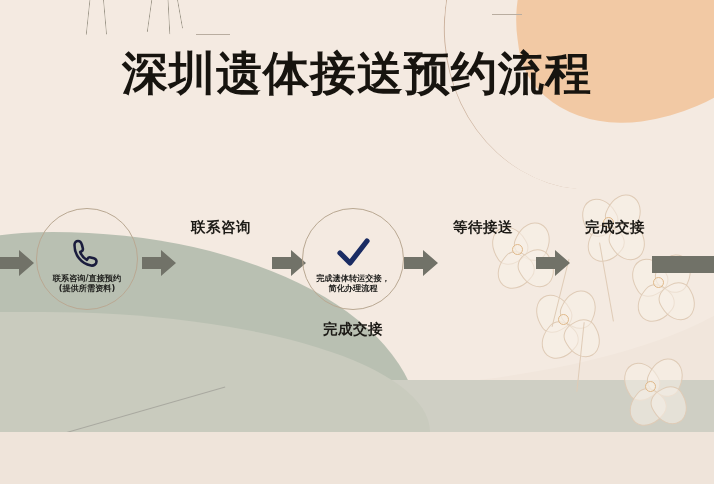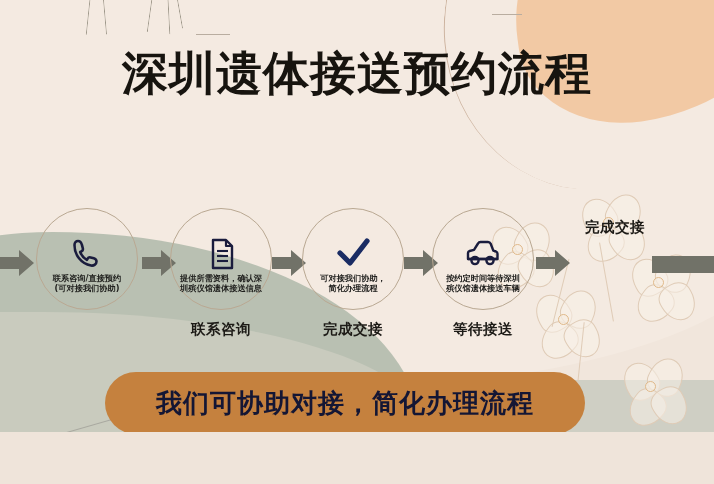--- a/index.html
+++ b/index.html
@@ -293,105 +293,73 @@
 
     <div class="step" style="left:34px;">
       <div class="circle">
         <span class="icon">
           <svg viewBox="0 0 36 32">
             <path d="M9 3 C7 3 5.5 4.5 5.5 7 C5.5 17 12 25.5 22 27.5 C25 28 27.5 26 27.5 23.5 C27.5 21.8 26.3 20.6 24.8 20.2 L21.6 19.4 C20.3 19.1 19.1 19.7 18.5 20.8 L17.9 21.9 C14.7 20.1 12.4 17.4 11.2 14 L12.5 13.3 C13.6 12.7 14.1 11.4 13.8 10.2 L13 7.2 C12.6 5.5 11.2 3 9 3 Z" fill="none" stroke="#1a1c3d" stroke-width="2.6" stroke-linejoin="round"></path>
           </svg>
         </span>
         <div class="desc">
           <div>联系咨询/直接预约</div>
-          <div>(可对接我们协助)</div>
+          <div>(提供所需资料)</div>
         </div>
       </div>
     </div>
 
     <div class="arrow" style="left:142px;">
       <svg viewBox="0 0 34 26">
           <path d="M0 7 L19 7 L19 0 L34 13 L19 26 L19 19 L0 19 Z" fill="#717268"></path>
         </svg>
     </div>
 
     <div class="step" style="left:168px;">
-      <div class="circle">
-        <span class="icon">
-          <svg viewBox="0 0 36 32">
-            <path d="M10 2 L23 2 L29 8 L29 30 L10 30 Z" fill="none" stroke="#1a1c3d" stroke-width="2.4" stroke-linejoin="round"></path>
-            <path d="M23 2 L23 8 L29 8" fill="none" stroke="#1a1c3d" stroke-width="2.2" stroke-linejoin="round"></path>
-            <line x1="14" y1="13" x2="25" y2="13" stroke="#1a1c3d" stroke-width="2.1"></line>
-            <line x1="14" y1="18" x2="25" y2="18" stroke="#1a1c3d" stroke-width="2.1"></line>
-            <line x1="14" y1="23" x2="25" y2="23" stroke="#1a1c3d" stroke-width="2.1"></line>
-          </svg>
-        </span>
-        <div class="desc">
-          <div>提供所需资料，确认深</div>
-          <div>圳殡仪馆遗体接送信息</div>
-        </div>
-      </div>
       <div class="step-label">联系咨询</div>
     </div>
 
     <div class="arrow" style="left:272px;">
       <svg viewBox="0 0 34 26">
           <path d="M0 7 L19 7 L19 0 L34 13 L19 26 L19 19 L0 19 Z" fill="#717268"></path>
         </svg>
     </div>
 
     <div class="step" style="left:300px;">
       <div class="circle">
         <span class="icon">
           <svg viewBox="0 0 36 32">
             <path d="M5 15 L15 25 L32 3" fill="none" stroke="#1a2c63" stroke-width="5.2" stroke-linecap="round" stroke-linejoin="round"></path>
           </svg>
         </span>
         <div class="desc">
-          <div>可对接我们协助，</div>
+          <div>完成遗体转运交接，</div>
           <div>简化办理流程</div>
         </div>
       </div>
       <div class="step-label">完成交接</div>
     </div>
 
     <div class="arrow" style="left:404px;">
       <svg viewBox="0 0 34 26">
           <path d="M0 7 L19 7 L19 0 L34 13 L19 26 L19 19 L0 19 Z" fill="#717268"></path>
         </svg>
     </div>
 
     <div class="step" style="left:430px;">
-      <div class="circle">
-        <span class="icon">
-          <svg viewBox="0 0 36 32">
-            <path d="M3 21 L3 15 C3 14 3.6 13.3 4.6 13 L9 11.8 L13 5.5 C13.5 4.6 14.4 4 15.5 4 L23 4 C24.2 4 25.2 4.7 25.7 5.8 L28.3 12.6 L31 13.5 C32 13.9 32.5 14.7 32.5 15.7 L32.5 21 Z" fill="none" stroke="#1a1c3d" stroke-width="2.4" stroke-linejoin="round"></path>
-            <line x1="3" y1="21" x2="32.5" y2="21" stroke="#1a1c3d" stroke-width="2.4"></line>
-            <circle cx="10" cy="22.5" r="3.6" fill="none" stroke="#1a1c3d" stroke-width="2.4"></circle>
-            <circle cx="25" cy="22.5" r="3.6" fill="none" stroke="#1a1c3d" stroke-width="2.4"></circle>
-          </svg>
-        </span>
-        <div class="desc">
-          <div>按约定时间等待深圳</div>
-          <div>殡仪馆遗体接送车辆</div>
-        </div>
-      </div>
       <div class="step-label">等待接送</div>
     </div>
 
     <div class="arrow" style="left:536px;">
       <svg viewBox="0 0 34 26">
           <path d="M0 7 L19 7 L19 0 L34 13 L19 26 L19 19 L0 19 Z" fill="#717268"></path>
         </svg>
     </div>
 
     <div class="step" style="left:562px;">
       <div class="step-label">完成交接</div>
     </div>
 
     <div class="tailbar"></div>
   </div>
 
-  <div class="banner">
-    <span class="banner-text">我们可协助对接，简化办理流程</span>
-  </div>
 
 </div>
 
 </body></html>

